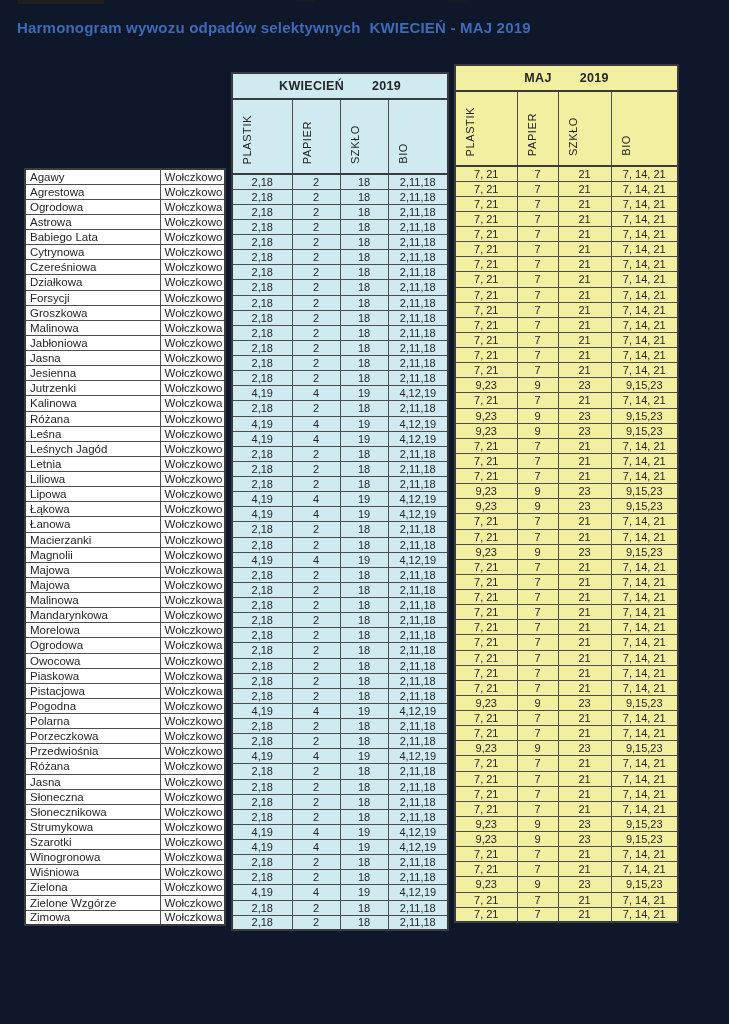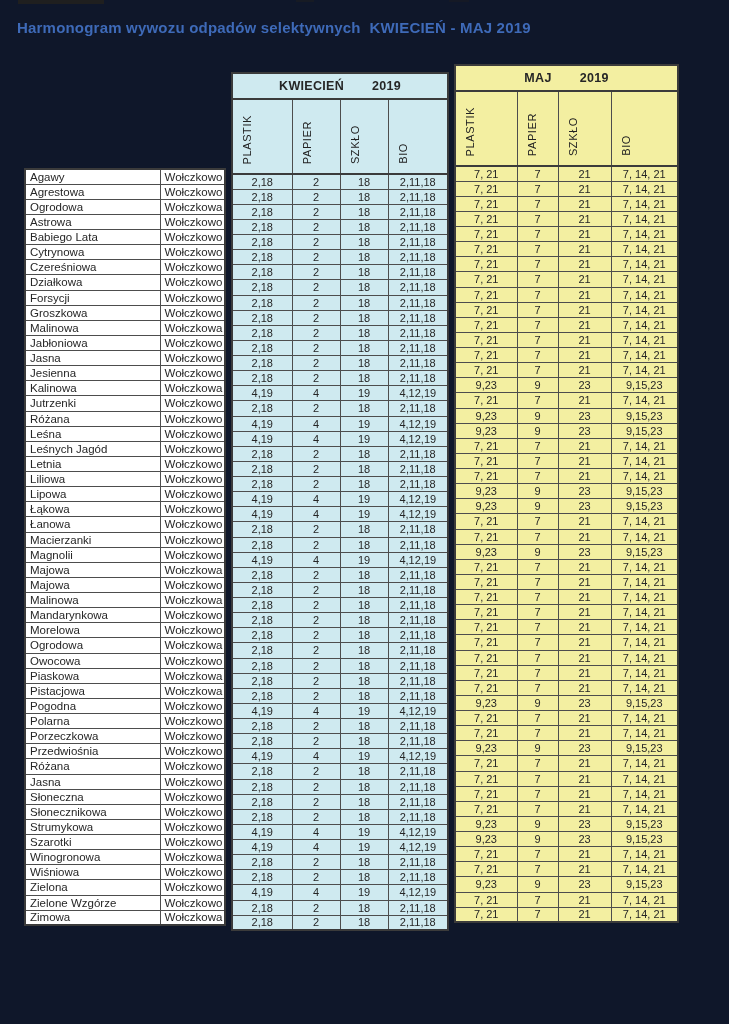--- a/index.html
+++ b/index.html
@@ -113,26 +113,26 @@
         </tr>
         <tr>
           <td>Jasna</td>
           <td>Wołczkowo</td>
         </tr>
         <tr>
           <td>Jesienna</td>
           <td>Wołczkowo</td>
         </tr>
         <tr>
+          <td>Jutrzenki</td>
+          <td>Wołczkowo</td>
+        </tr>
+        <tr>
           <td>Kalinowa</td>
           <td>Wołczkowa</td>
-        </tr>
-        <tr>
-          <td>Jutrzenki</td>
-          <td>Wołczkowo</td>
         </tr>
         <tr>
           <td>Różana</td>
           <td>Wołczkowo</td>
         </tr>
         <tr>
           <td>Leśna</td>
           <td>Wołczkowo</td>
         </tr>
         <tr>

